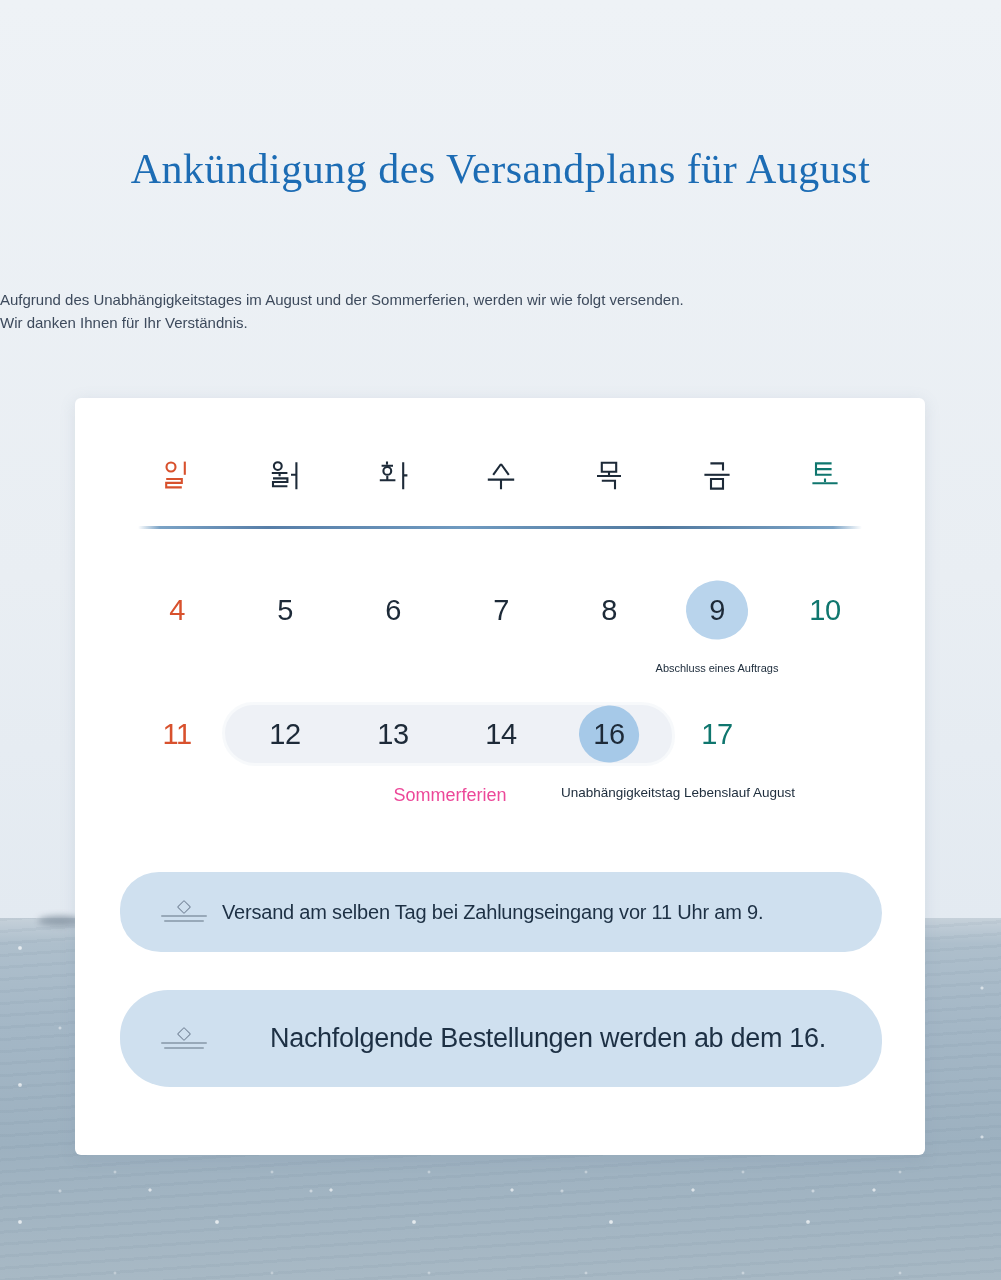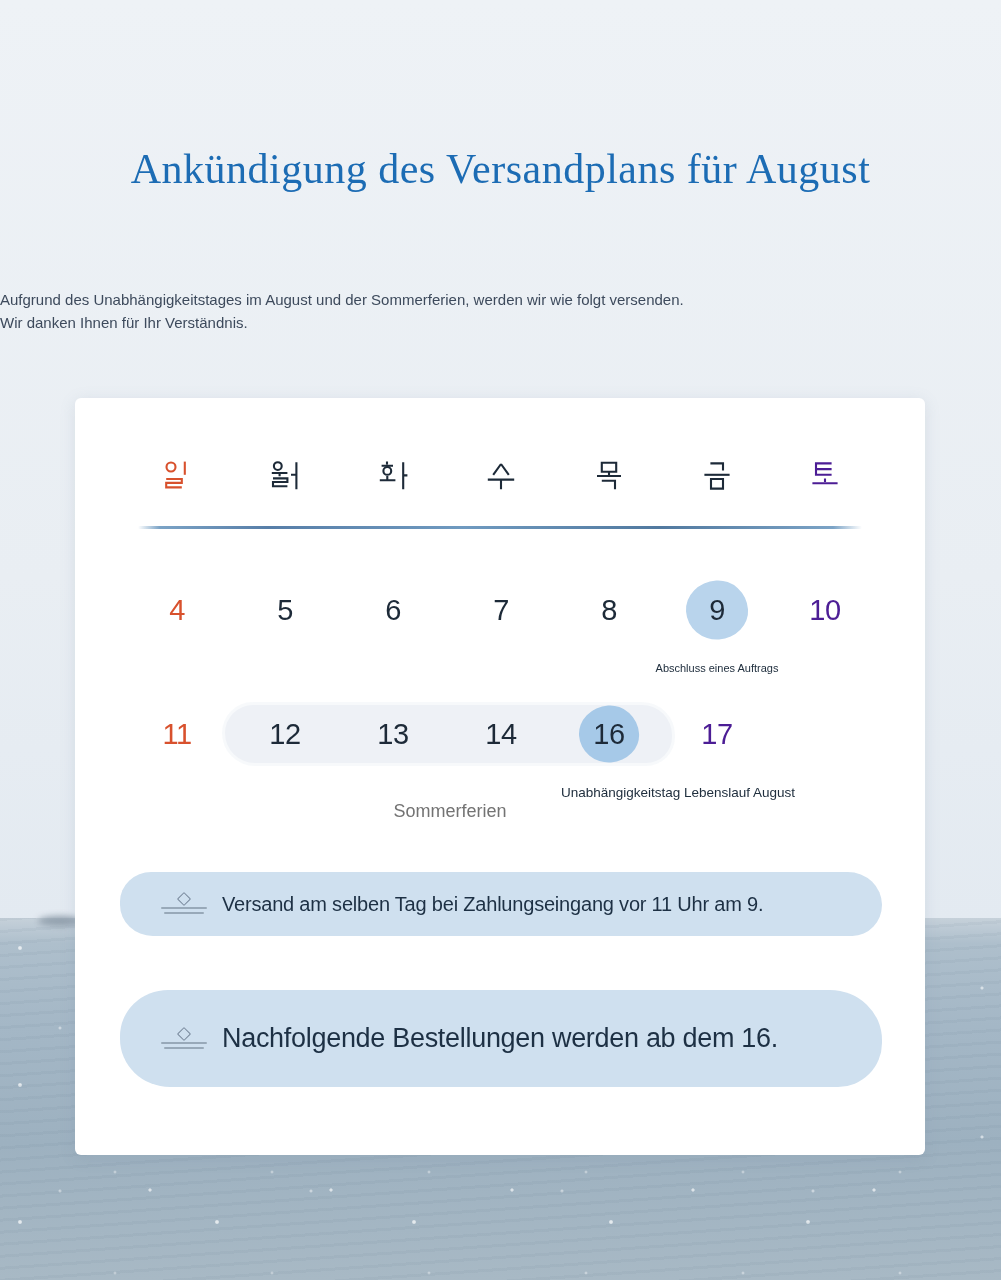--- a/index.html
+++ b/index.html
@@ -33,38 +33,38 @@
   .card{position:absolute;left:75px;top:398px;width:850px;height:757px;background:#ffffff;
     border-radius:6px;box-shadow:0 3px 16px rgba(110,130,155,.16);}
   .row{position:absolute;left:48px;width:756px;display:flex;}
   .row .cell{position:relative;width:108px;display:flex;align-items:center;justify-content:center;}
   .wd-row{top:58px;height:40px;}
   .d-row1{top:182px;height:60px;}
   .d-row2{top:306px;height:60px;text-align:right;}
   .wd{width:30px;height:30px;display:block;}
   .wd svg{width:100%;height:100%;fill:none;stroke:currentColor;stroke-width:7;stroke-linecap:butt;stroke-linejoin:miter;}
   .sunday{color:#d8512d;} .holiday{color:#d8512d;}
-  .weekday{color:#1d2a38;} .saturday{color:#4c1d95;}
+  .weekday{color:#1d2a38;} .saturday{color:#0f766e;}
   .divider{position:absolute;left:63px;top:128px;width:724px;height:3px;border-radius:2px;
     background:linear-gradient(90deg, rgba(110,150,190,0) 0%, #7ba3c6 3%, #577ea8 18%, #6f9ac0 45%, #51799f 72%, #7ba3c6 96%, rgba(110,150,190,0) 100%);}
   .day-num{position:relative;z-index:2;font-size:29px;font-weight:500;letter-spacing:-.5px;}
   .day-circle{position:absolute;z-index:1;left:50%;top:50%;transform:translate(-50%,-50%) rotate(-4deg);
     width:62px;height:59px;border-radius:52% 48% 50% 50% / 49% 53% 47% 51%;}
   .circle-light{background:#b9d4ec;}
   .circle-dark{background:#a6c9e8;width:60px;height:57px;}
   .vac-pill{position:absolute;left:150px;top:307px;width:447px;height:58px;background:#eef1f6;
     border-radius:28px 30px 26px 30px;box-shadow:0 0 0 3px rgba(238,241,246,.45);}
   .note-small{position:absolute;color:#202f3e;text-align:center;white-space:nowrap;}
   .lbl-order{left:532px;top:264px;width:220px;font-size:11px;}
-  .lbl-vac{left:275px;top:403px;width:200px;font-size:18px;color:#737373;}
+  .lbl-vac{left:275px;top:387px;width:200px;font-size:18px;color:#ec4899;}
   .lbl-ind{left:453px;top:387px;width:300px;font-size:13.5px;}
   
   .note-box{position:absolute;left:45px;width:762px;background:#cfe0ef;display:flex;align-items:center;}
-  .note-1{top:474px;height:64px;border-radius:40px 44px 38px 42px / 38px 42px 40px 40px;}
-  .note-2{top:592px;height:97px;border-radius:48px 52px 44px 50px / 46px 50px 44px 48px;}
+  .note-1{top:474px;height:80px;border-radius:40px 44px 38px 42px / 38px 42px 40px 40px;}
+  .note-2{top:592px;height:97px;border-radius:48px 52px 44px 50px / 46px 50px 44px 48px;gap:48px;}
   .brand{width:56px;margin-left:36px;flex:0 0 auto;text-align:center;}
   .gem{width:8px;height:8px;border:1.4px solid #76listed;border:1.4px solid #76869a;margin:0 auto 3px auto;
     transform:rotate(45deg);border-radius:1px;background:transparent;}
   .brand-line{height:2px;border-radius:1px;background:rgba(108,124,140,.55);margin:3px auto 0 auto;}
   .bl1{width:46px;} .bl2{width:40px;}
   .note-text{margin-left:10px;color:#1d3044;font-weight:500;}
   .nt1{font-size:20px;letter-spacing:-.2px;}
   .nt2{font-size:27px;letter-spacing:-.3px;}
 </style>
 </head>

